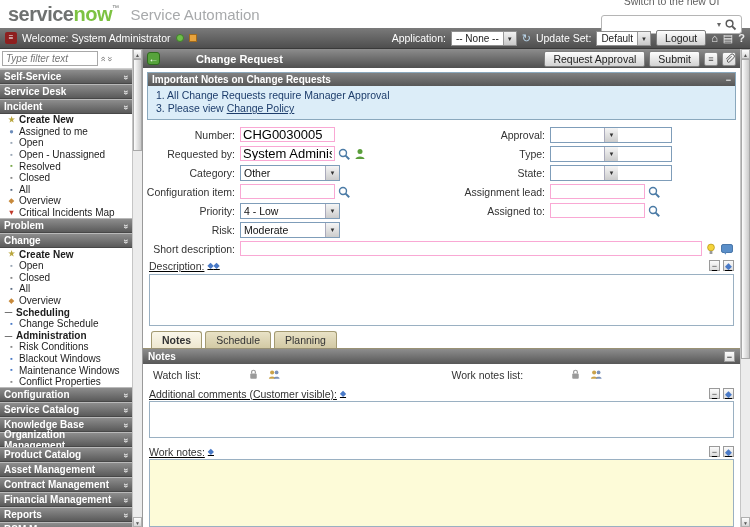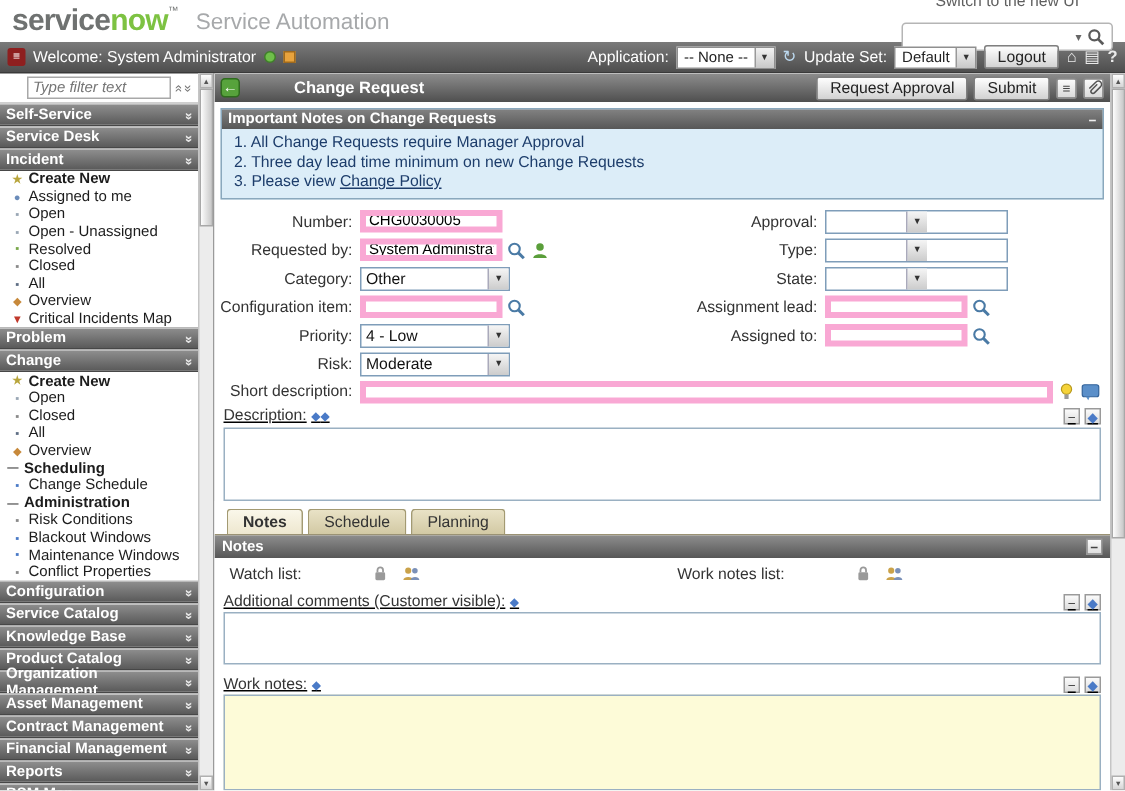--- a/index.html
+++ b/index.html
@@ -35,21 +35,21 @@
   .btn { display:inline-block; border:1px solid #7f7f7f; background:linear-gradient(#fefefe,#d2d2d2);
     font-size:10.5px; padding:1px 8px; border-radius:2px; color:#222; cursor:pointer; white-space:nowrap; }
   .wb-ico { color:#eaeaea; font-size:11px; line-height:1; cursor:pointer; }
 
   
   .layout { display:flex; height:478px; }
 
   
   .sidebar { width:143px; display:flex; flex:none; border-right:1px solid #9a9a9a; }
   .sb-inner { width:133px; overflow:hidden; display:flex; flex-direction:column; }
-  .filter-row { display:flex; align-items:center; height:20px; padding:0 18px; gap:2px;
+  .filter-row { display:flex; align-items:center; height:20px; padding:0 2px; gap:2px;
     border-bottom:1px solid #cfcfcf; flex:none; }
   .filter-row input { width:96px; height:15px; border:1px solid #a8a8a8; font-size:10px;
     font-style:italic; color:#777; padding:0 3px; font-family:inherit; }
   .f-ico { font-size:9px; color:#777; cursor:pointer; }
   .sb-head { height:15px; flex:none; background:linear-gradient(#8d8d8d,#5a5a5a); color:#fff;
     font-size:10px; font-weight:bold; display:flex; align-items:center; padding:0 4px;
     border-top:1px solid #b9b9b9; border-bottom:1px solid #474747; cursor:pointer; }
   .sb-head .dbl { margin-left:auto; font-size:9px; transform:rotate(90deg); letter-spacing:-1px; color:#e8e8e8; }
   .sb-item { display:flex; align-items:center; gap:3px; padding:0 2px 0 7px; height:11.6px;
     font-size:10px; color:#1c1c1c; white-space:nowrap; overflow:hidden; flex:none; cursor:pointer; }
@@ -88,21 +88,21 @@
   .banner-body a { color:#1d3d6b; text-decoration:underline; cursor:pointer; }
 
   .form-grid { display:flex; padding:2px 0 0 0; }
   .fcol { display:flex; flex-direction:column; }
   .fcol.left { width:302px; }
   .fcol.right { flex:1; }
   .frow { display:flex; align-items:center; height:19px; flex:none; }
   .flabel { font-size:10.5px; color:#333; text-align:right; margin-right:5px; white-space:nowrap; }
   .fcol.left .flabel { width:92px; flex:none; }
   .fcol.right .flabel { width:100px; flex:none; }
-  .tin { height:15px; border:4px solid #f9a8d4; font-size:10px; padding:0 2px; font-family:inherit; }
+  .tin { height:15px; border:1px solid #f9a8d4; font-size:13px; padding:0 2px; font-family:inherit; }
   .w95 { width:95px; } .w100 { width:100px; }
   .sel { display:inline-flex; align-items:center; border:1px solid #7f9db9; background:#fff; height:16px; cursor:pointer; }
   .sel .styt { padding:0 3px; font-size:10.5px; color:#111; flex:1; white-space:nowrap; overflow:hidden; }
   .sel .sarw { width:14px; height:100%; background:linear-gradient(#f5f5f5,#cccccc);
     border-left:1px solid #aab; text-align:center; font-size:6px; line-height:15px; color:#333; flex:none; }
   .sel.w100 { width:100px; } .sel.w120 { width:122px;flex-direction:column; }
   .fico { width:14px; height:14px; margin-left:2px; flex:none; cursor:pointer; }
 
   .sd-row { display:flex; align-items:center; height:20px; padding-right:6px; }
   .sd-row .flabel { width:92px; flex:none; }
@@ -311,25 +311,25 @@
       </div>
       <div class="sb-head">
         <span>Service Catalog</span>
         <span class="dbl">»</span>
       </div>
       <div class="sb-head">
         <span>Knowledge Base</span>
         <span class="dbl">»</span>
       </div>
       <div class="sb-head">
+        <span>Organization Management</span>
+        <span class="dbl">»</span>
+      </div>
+      <div class="sb-head">
         <span>Product Catalog</span>
-        <span class="dbl">»</span>
-      </div>
-      <div class="sb-head">
-        <span>Organization Management</span>
         <span class="dbl">»</span>
       </div>
       <div class="sb-head">
         <span>Asset Management</span>
         <span class="dbl">»</span>
       </div>
       <div class="sb-head">
         <span>Contract Management</span>
         <span class="dbl">»</span>
       </div>
@@ -370,21 +370,20 @@
       </div>
     </div>
 
     <div class="banner">
       <div class="banner-head">
         <span>Important Notes on Change Requests</span>
         <span class="bh-ico">−</span>
       </div>
       <div class="banner-body">
         <div>1. All Change Requests require Manager Approval</div>
-        <div>2. Three day lead time minimum on new Change Requests</div>
         <div><span>3. Please view </span><a>Change Policy</a></div>
       </div>
     </div>
 
     <div class="form-grid">
       <div class="fcol left">
         <div class="frow">
           <label class="flabel">Number:</label>
           <input class="tin w95" value="CHG0030005" style="">
         </div>

